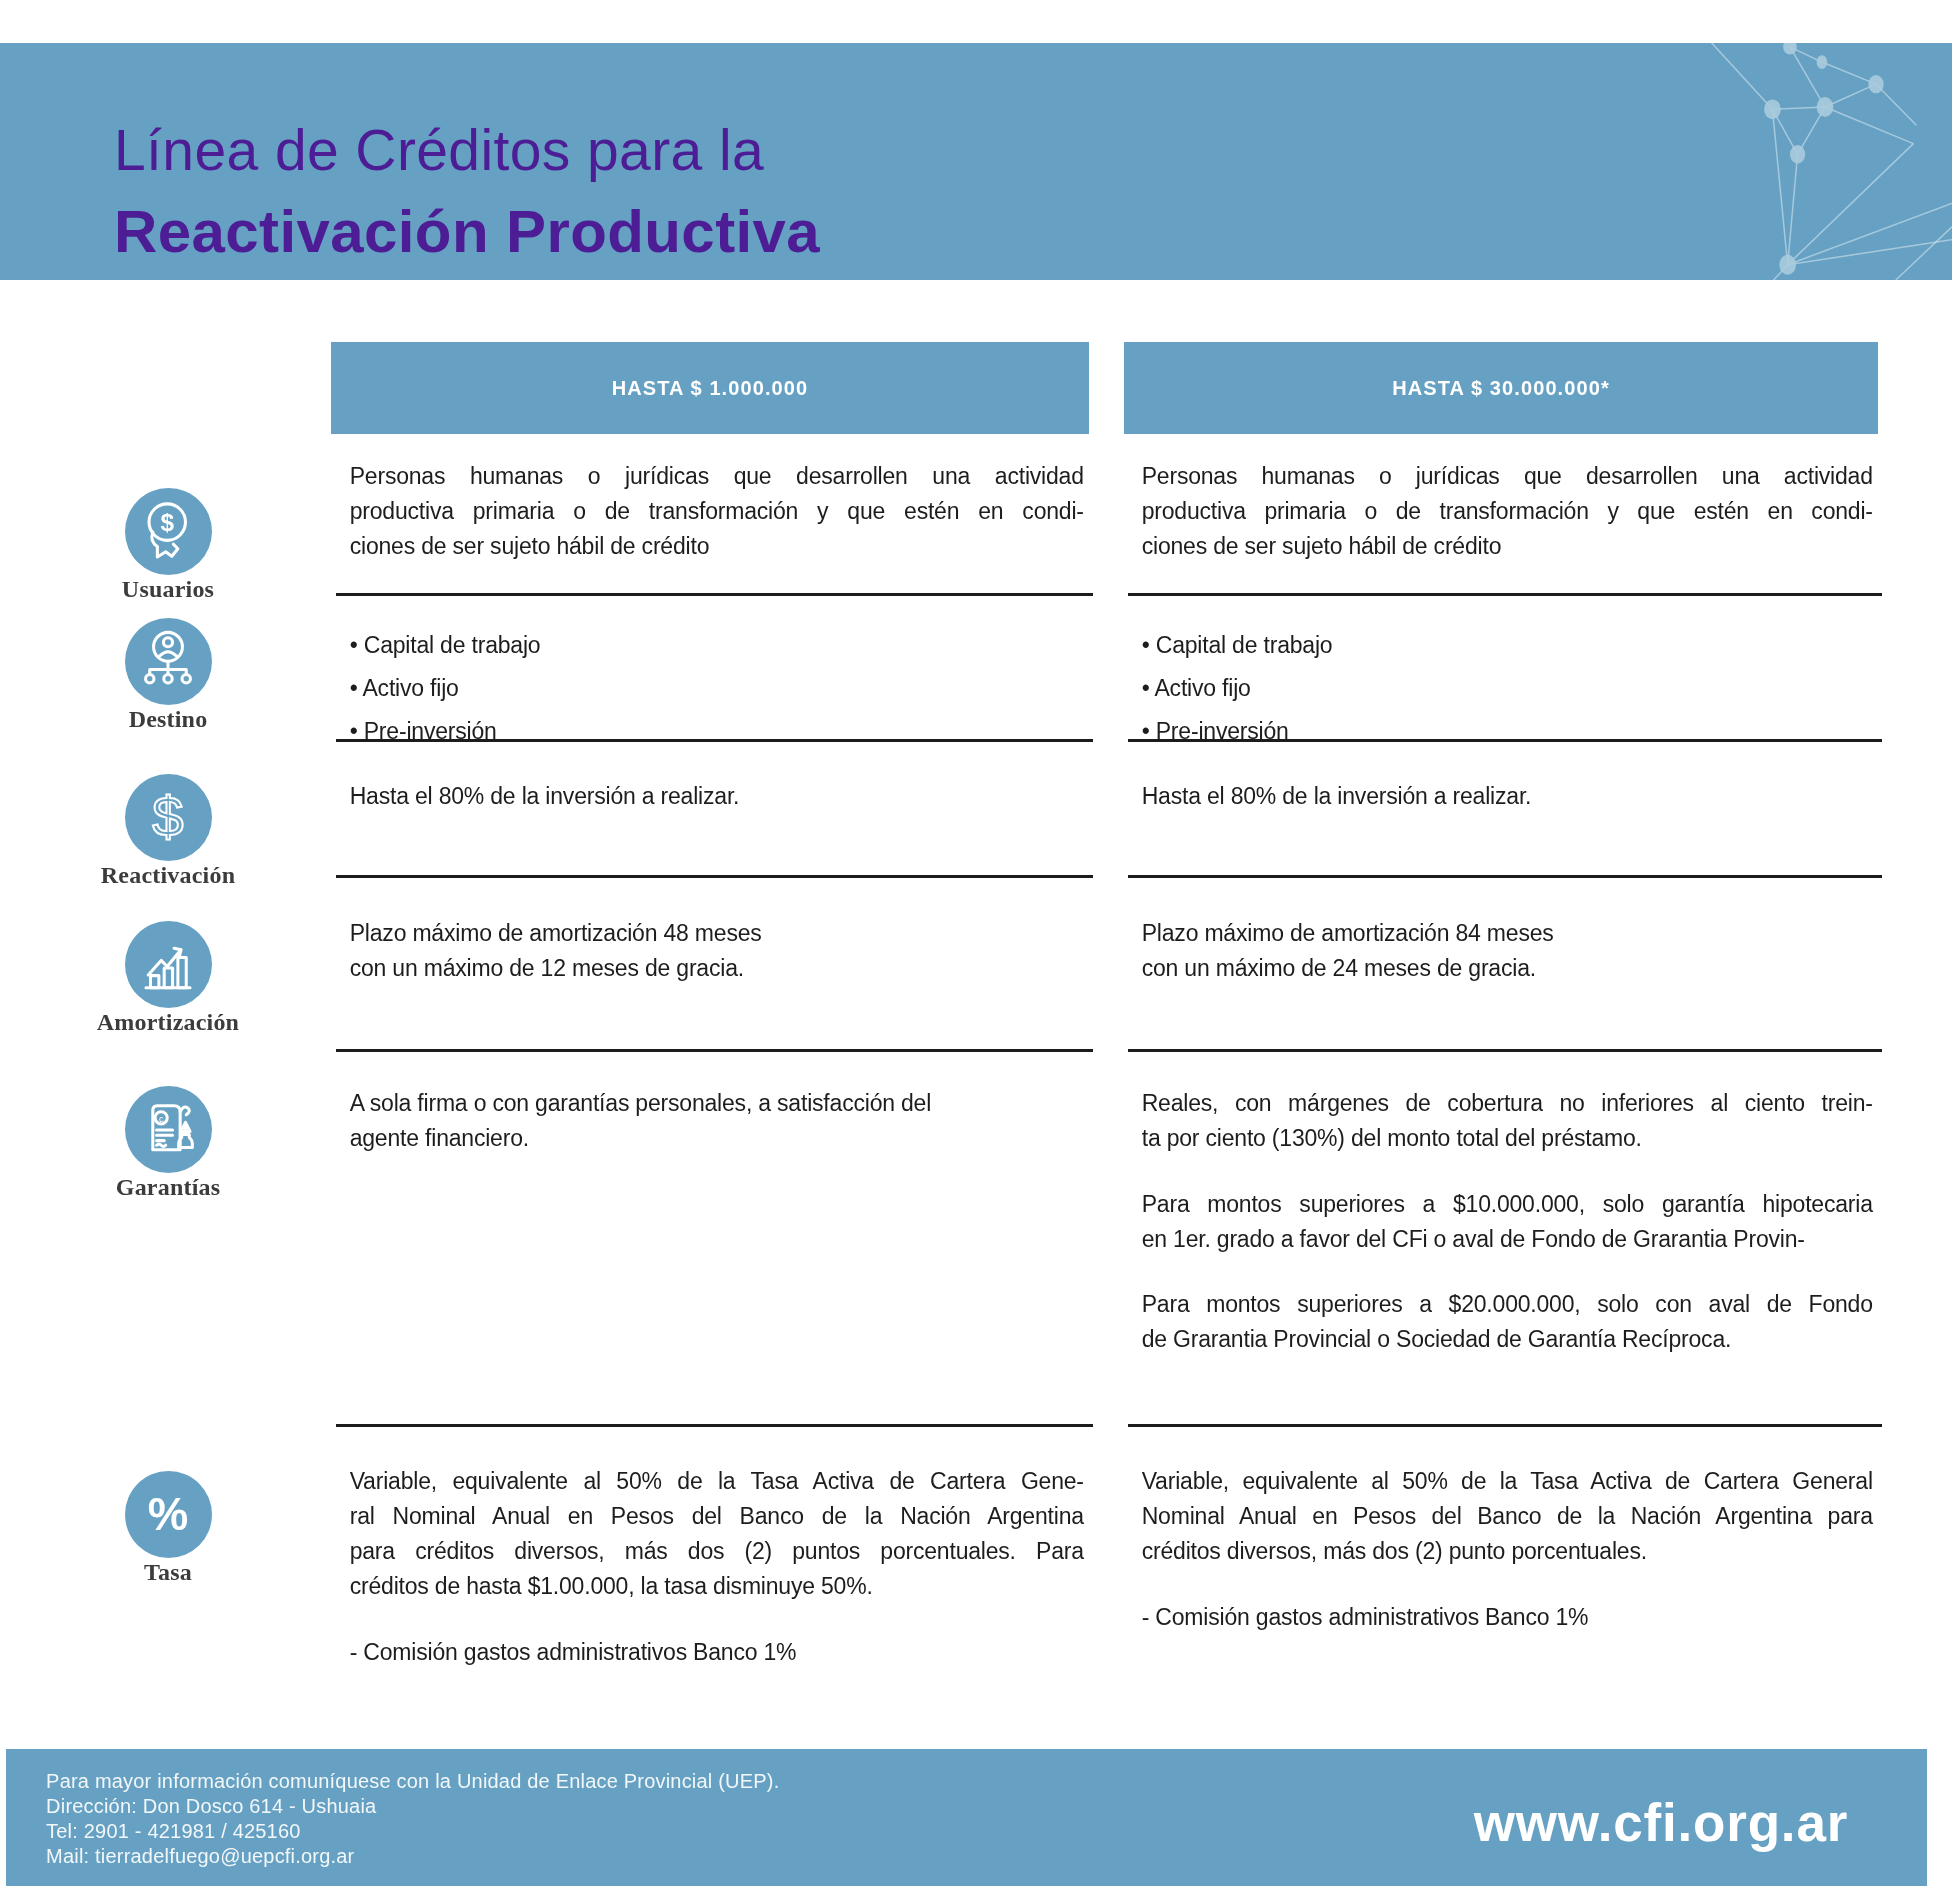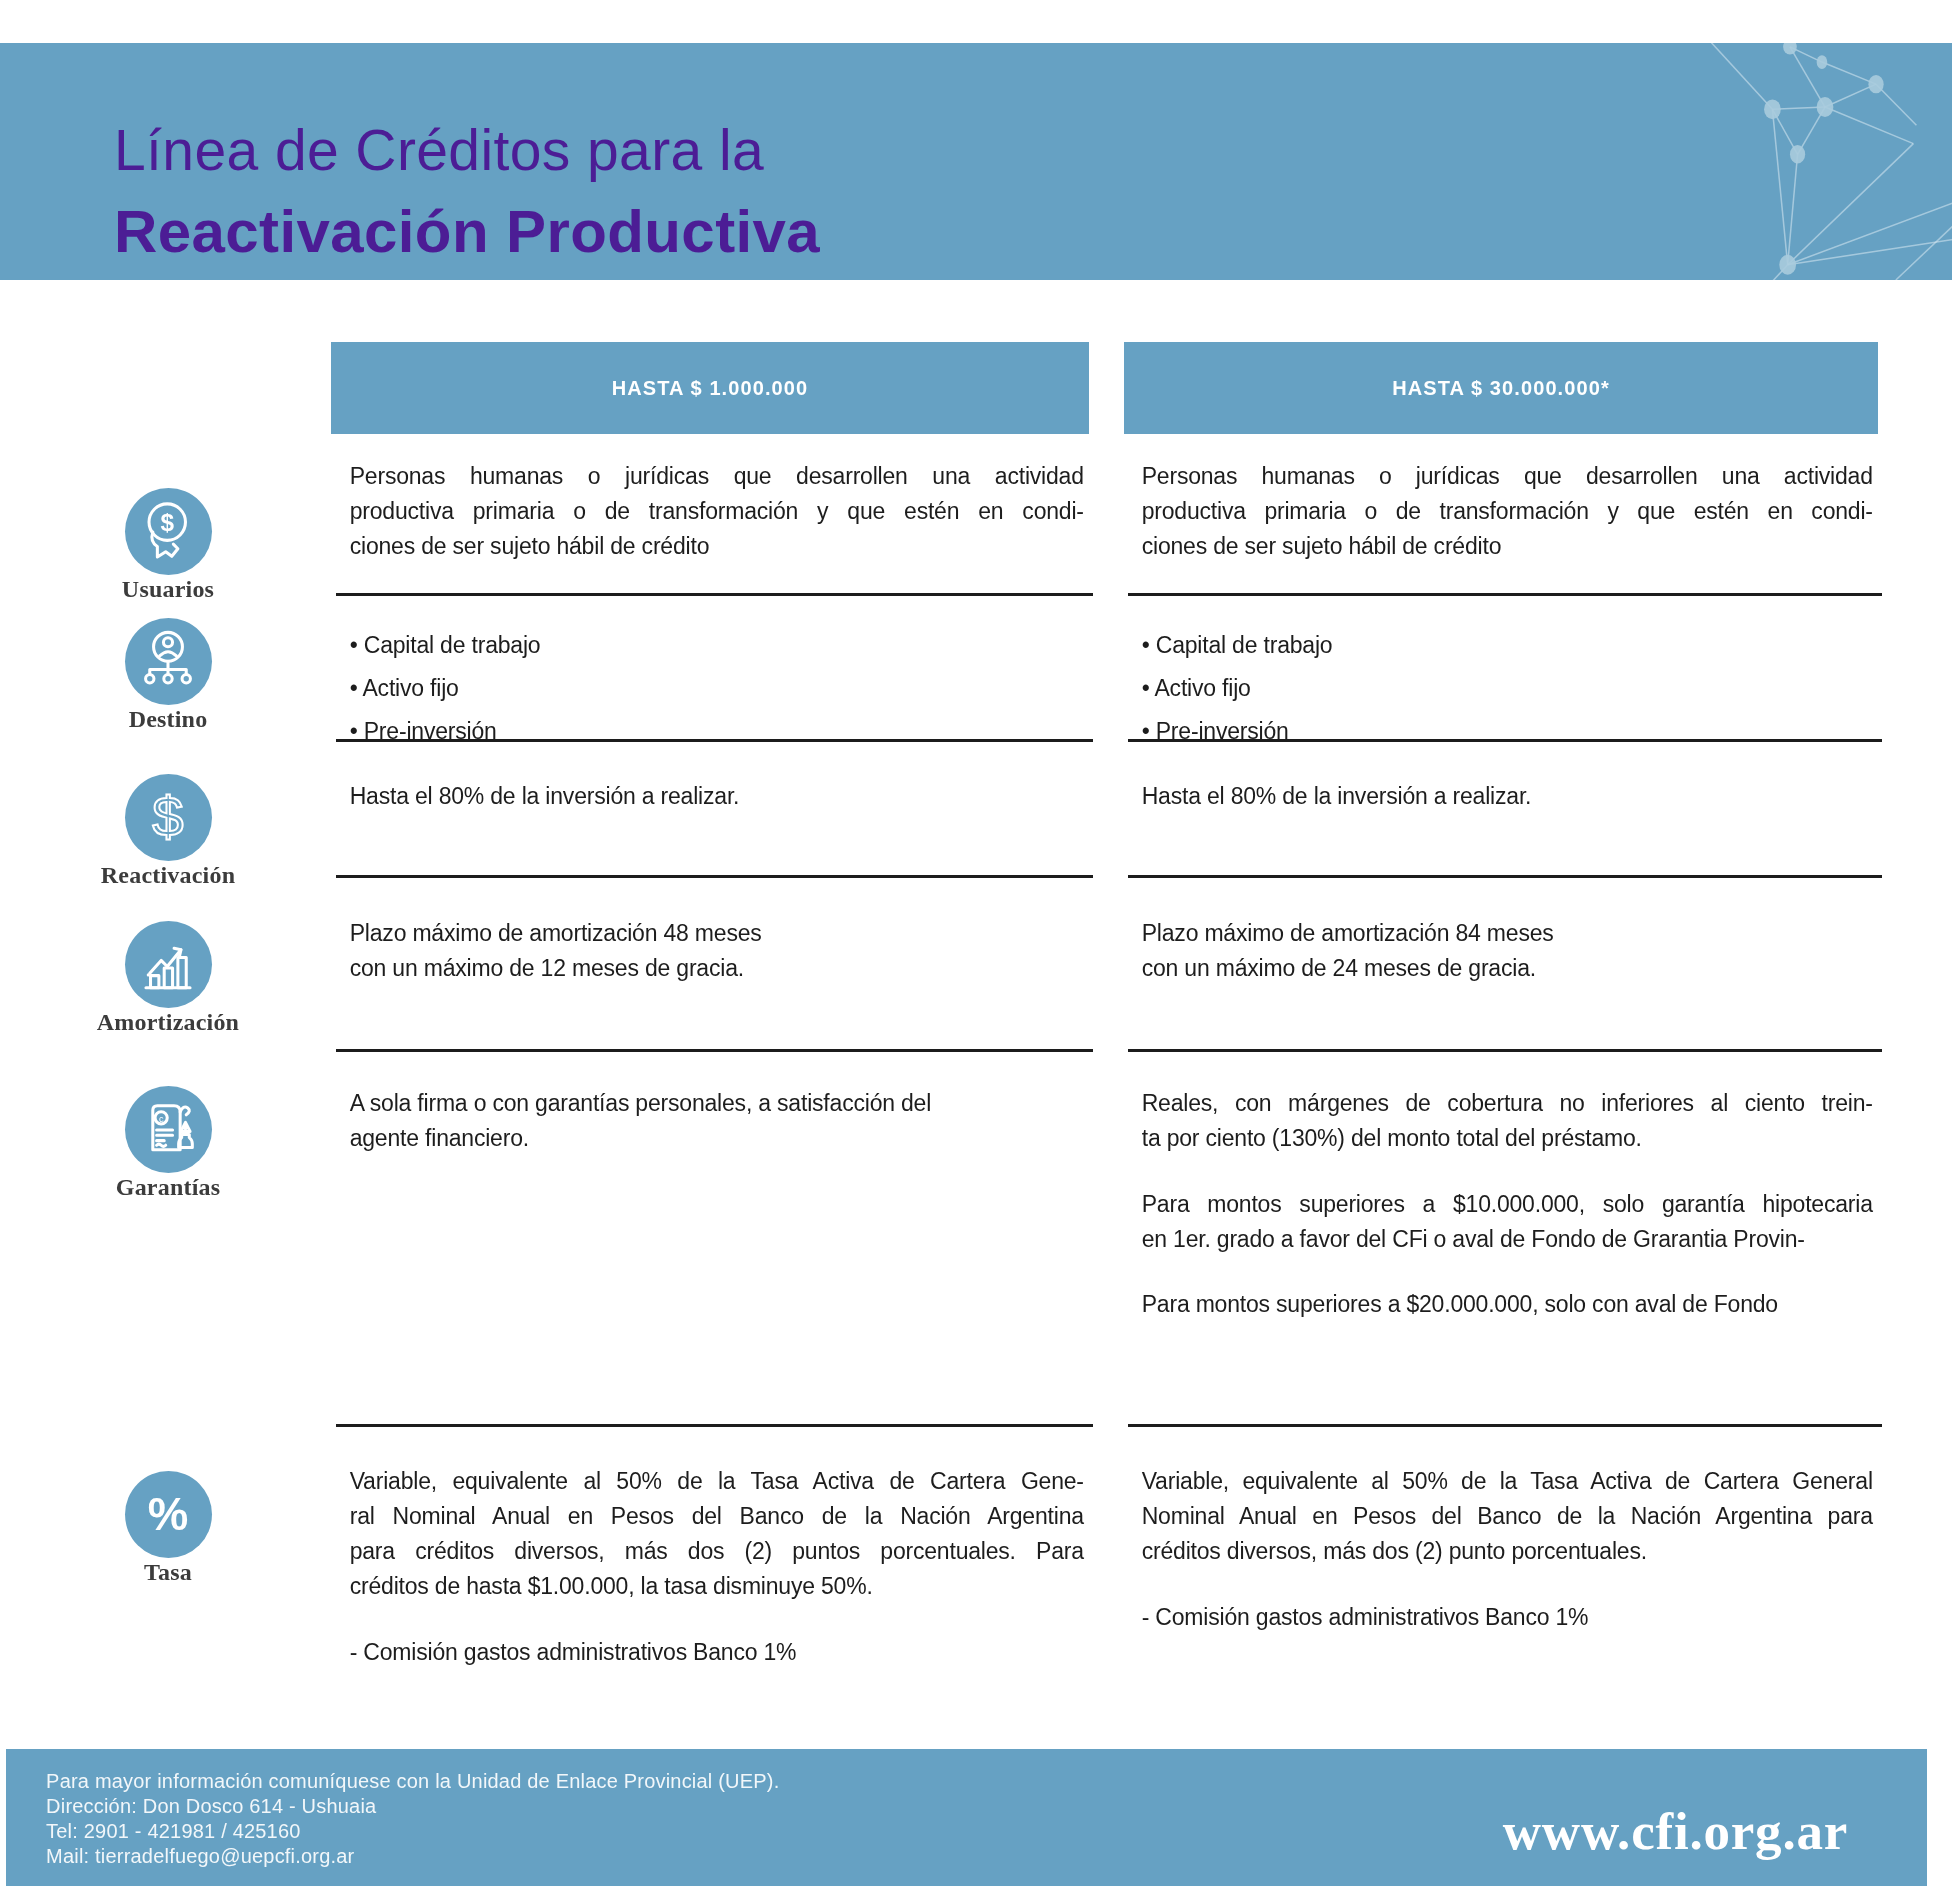--- a/index.html
+++ b/index.html
@@ -64,21 +64,21 @@
   .line{font-size:23px;line-height:35px;letter-spacing:-0.2px;white-space:nowrap;color:var(--ink);}
   .para.justify .line{white-space:normal;text-align:justify;text-align-last:justify;}
   .para.justify .line:last-child{text-align-last:left;}
   .para + .para{margin-top:30.5px;}
   .row:nth-child(2) .line{line-height:43px;}
 
   
   .footer-band{position:absolute;left:6.1px;top:1749px;width:1921px;height:137px;background:var(--accent);}
   .footer-lines{position:absolute;left:40px;top:20px;color:var(--foot-text);}
   .footer-lines .fline{font-size:20px;line-height:25px;letter-spacing:0.2px;}
-  .website{position:absolute;right:79px;top:52px;color:#fff;font-size:53px;font-weight:700;letter-spacing:0.8px;font-family:Liberation Serif, serif;}
+  .website{position:absolute;right:79px;top:43px;color:#fff;font-size:53px;font-weight:700;letter-spacing:0.8px;}
 </style>
 </head>
 <body>
 
 <div class="canvas">
 
   <div class="header-band">
     <svg class="net-decoration" viewBox="0 0 420 311" fill="none" xmlns="http://www.w3.org/2000/svg">
       <g stroke="#d9e9f2" stroke-opacity="0.55" stroke-width="2">
         <path d="M96 -8 L183 87"></path>
@@ -268,20 +268,21 @@
           <div class="para justify">
             <div class="line">Reales, con márgenes de cobertura no inferiores al ciento trein-</div>
             <div class="line">ta por ciento (130%) del monto total del préstamo.</div>
           </div>
           <div class="para justify">
             <div class="line">Para montos superiores a $10.000.000, solo garantía hipotecaria</div>
             <div class="line">en 1er. grado a favor del CFi o aval de Fondo de Grarantia Provin-</div>
           </div>
           <div class="para justify">
             <div class="line">Para montos superiores a $20.000.000, solo con aval de Fondo</div>
+            <div class="line">de Grarantia Provincial o Sociedad de Garantía Recíproca.</div>
           </div>
         </div>
       </div>
       <div class="row">
         <div class="icon-cell">
           <div class="icon-wrap">
             <div class="icon-circle">
               <svg viewBox="0 0 100 100">
     <text x="50" y="70" font-size="60" font-weight="bold" fill="#fff" text-anchor="middle" font-family="Liberation Sans, sans-serif">%</text>
               </svg>

